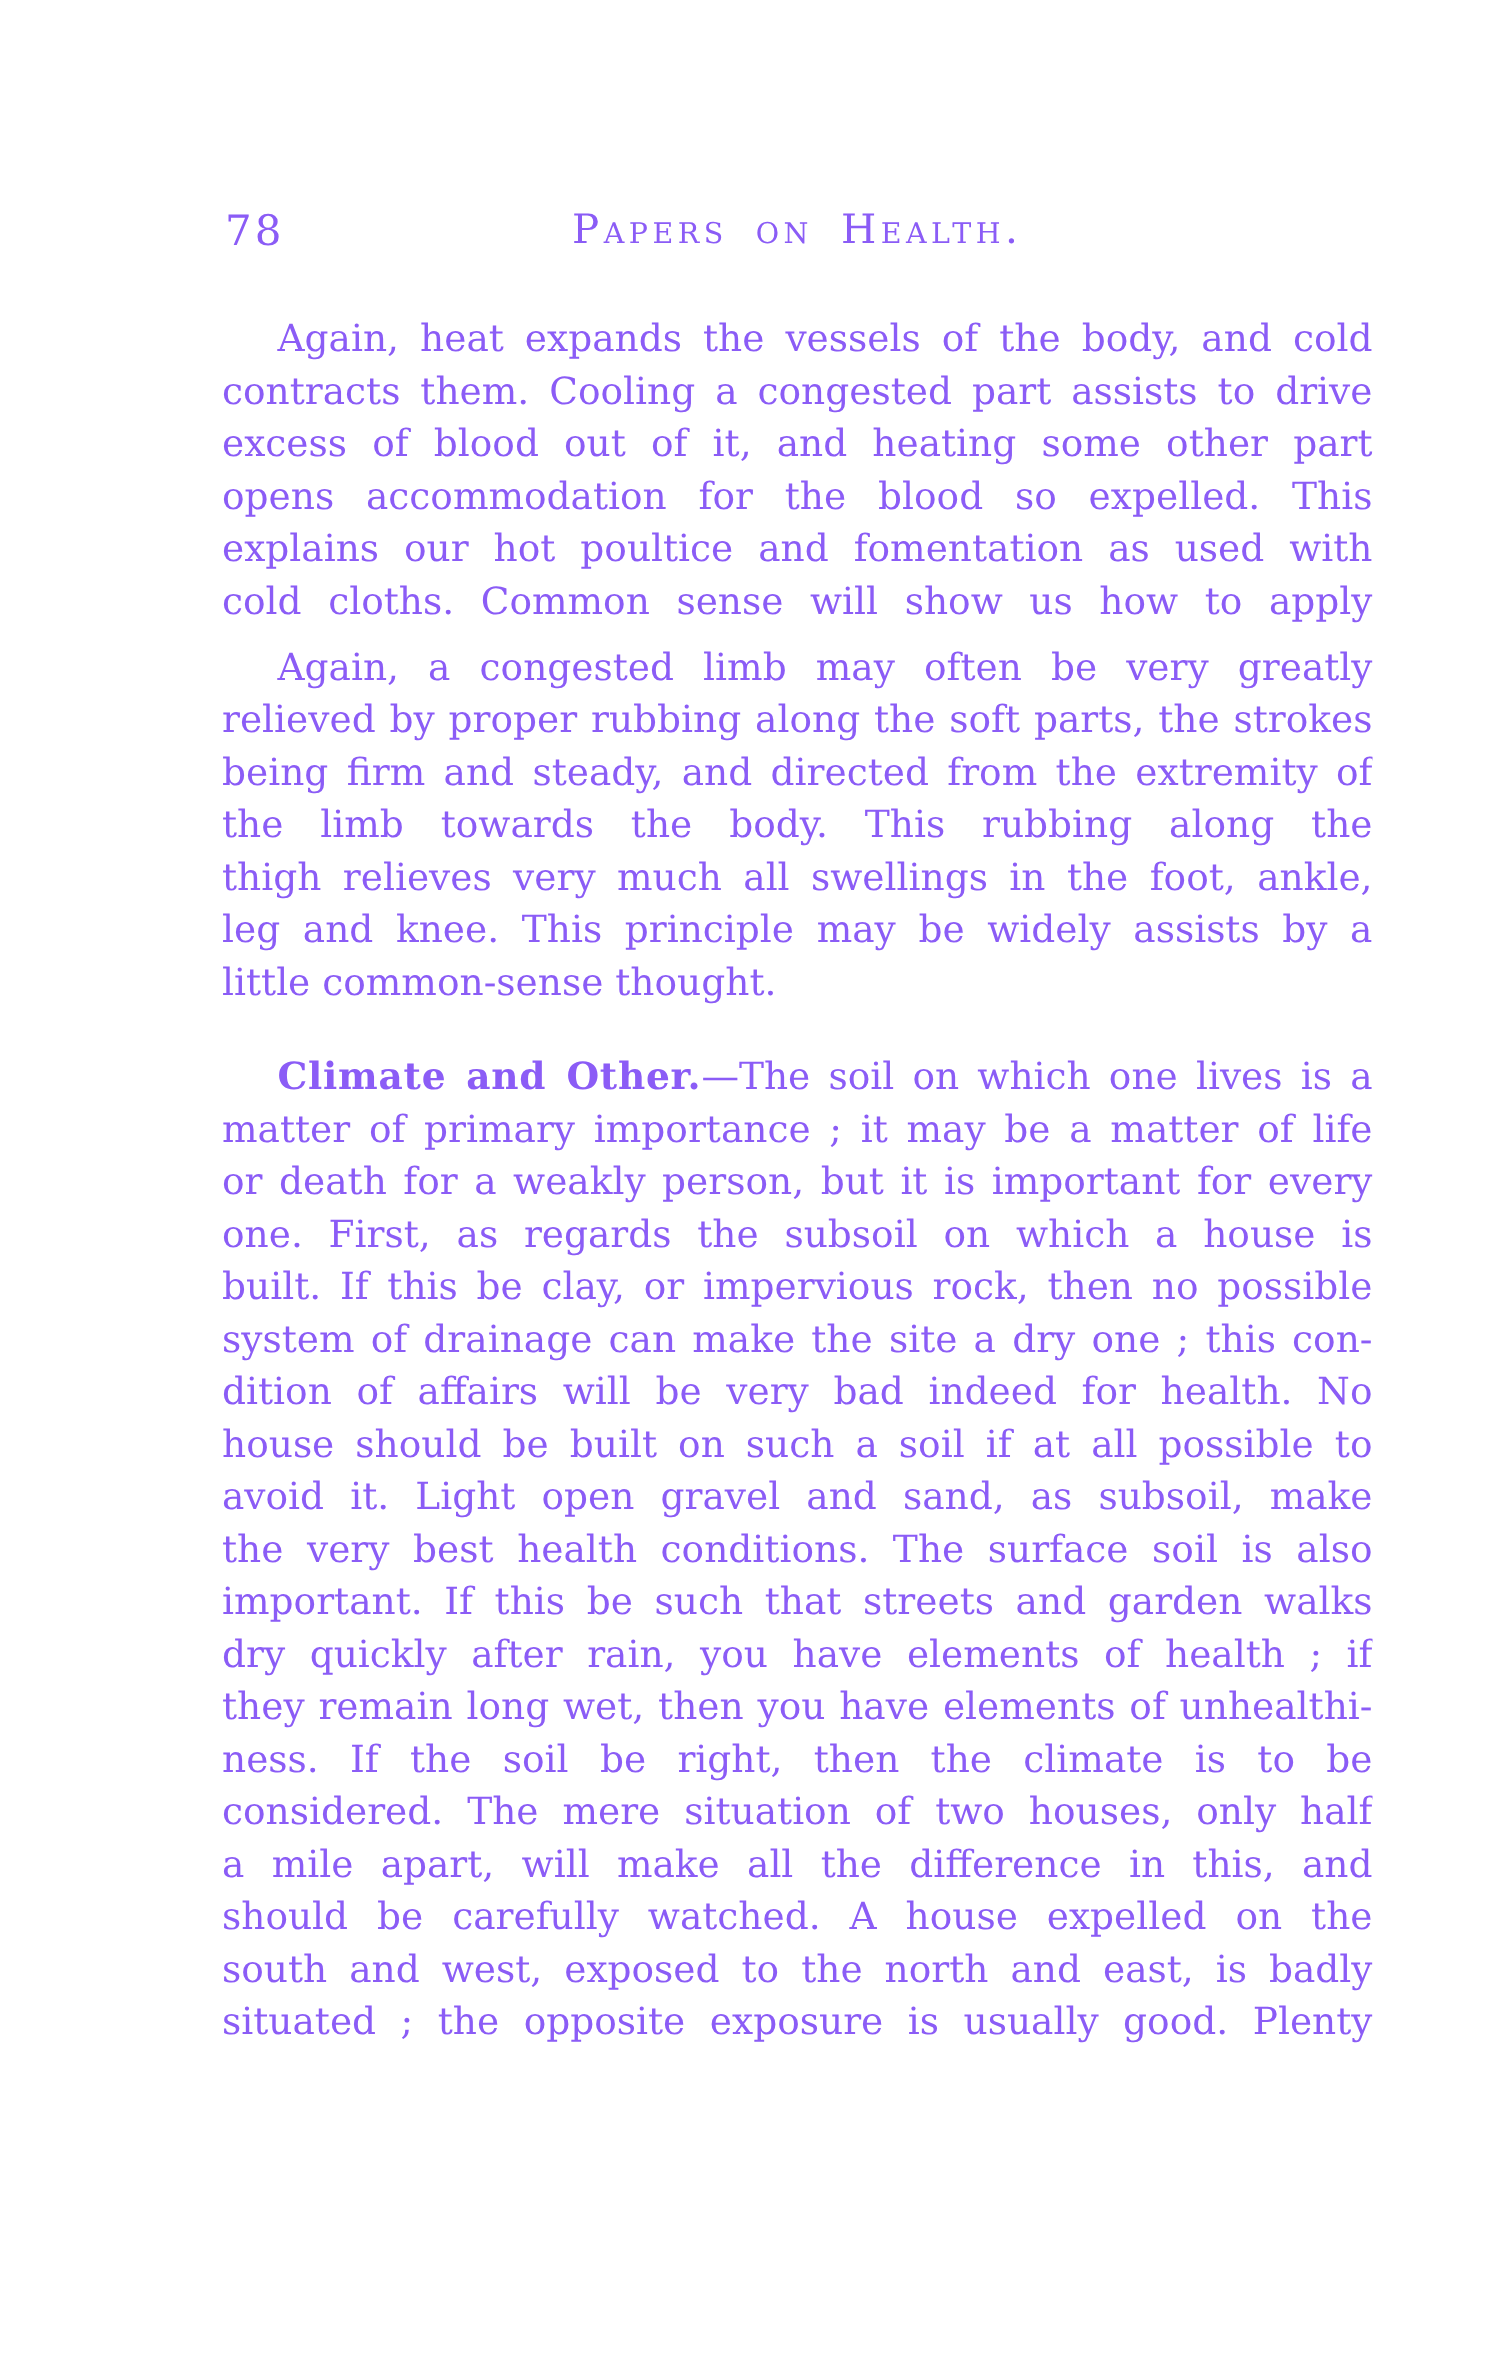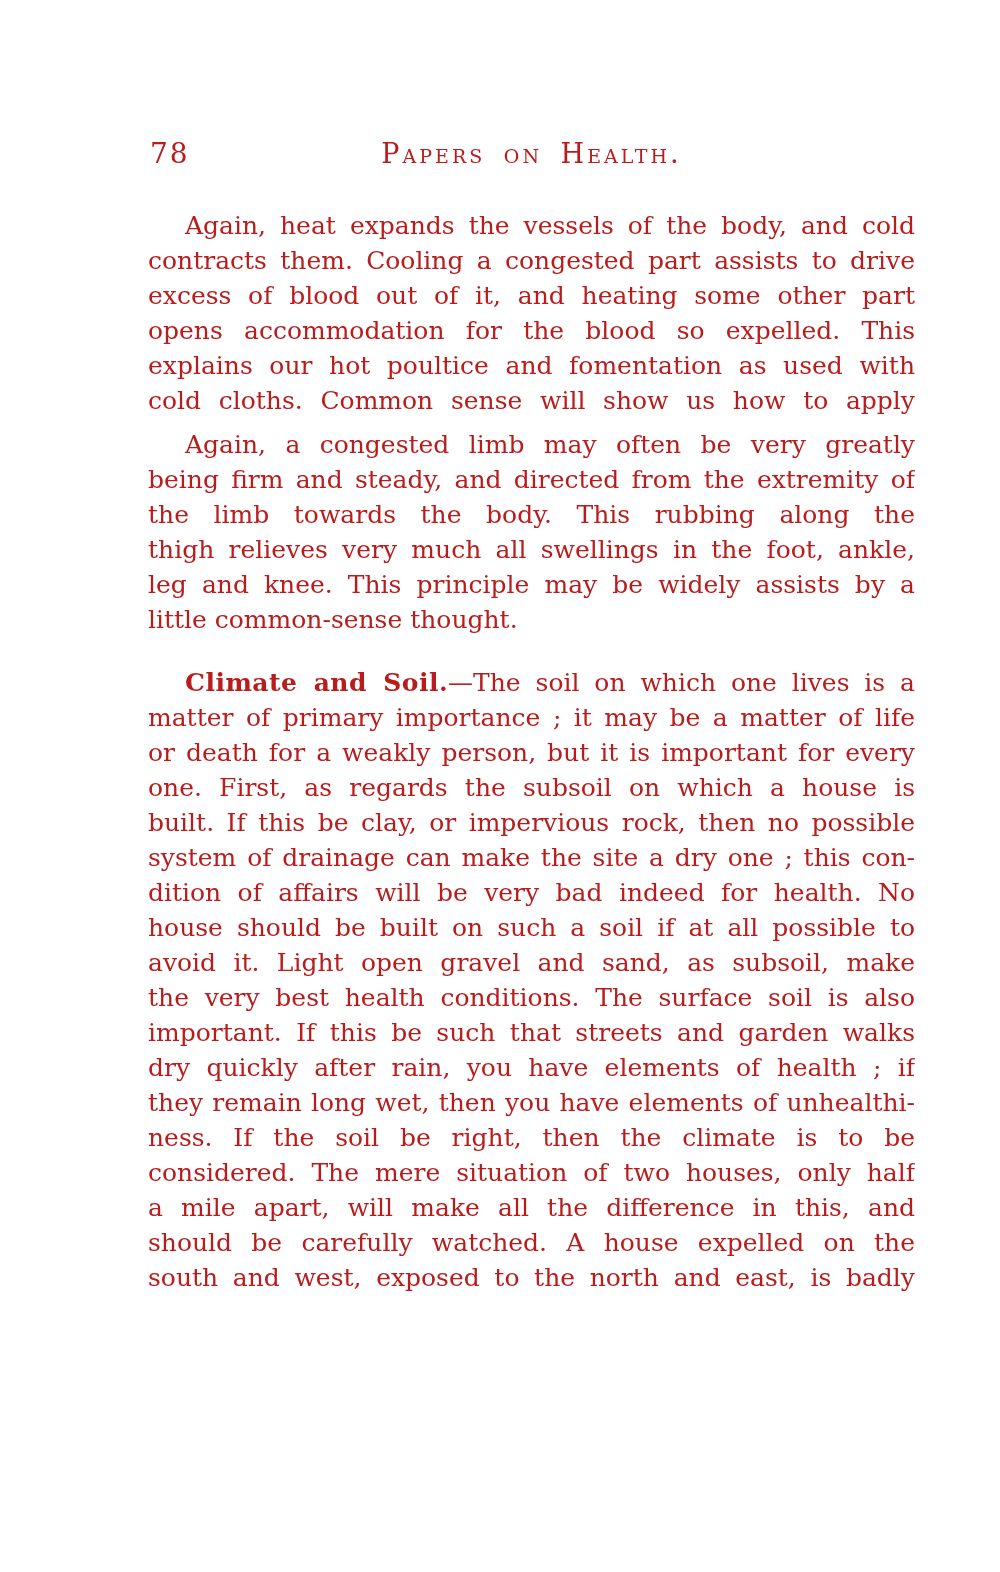--- a/index.html
+++ b/index.html
@@ -9,21 +9,21 @@
   }
   .page {
     position: relative;
     width: 1000px;
     height: 1572px;
     background: #ffffff;
     overflow: hidden;
     box-sizing: border-box;
     padding: 118px 85px 0 148px;
     font-family: "DejaVu Serif", "Liberation Serif", serif;
-    color: #b91c1c;
+    color: #8b5cf6;
   }
   .text-block {
     width: 767px;
   }
   
   .page-header {
     position: relative;
     width: 767px;
     height: 35px;
     margin-bottom: 37px;
@@ -82,40 +82,42 @@
       <div class="para indent">
         <div class="line fill">Again, heat expands the vessels of the body, and cold</div>
         <div class="line fill">contracts them.  Cooling a congested part assists to drive</div>
         <div class="line fill">excess of blood out of it, and heating some other part</div>
         <div class="line fill">opens accommodation for the blood so expelled.  This</div>
         <div class="line fill">explains our hot poultice and fomentation as used with</div>
         <div class="line fill">cold cloths.  Common sense will show us how to apply</div>
       </div>
       <div class="para indent">
         <div class="line fill">Again, a congested limb may often be very greatly</div>
+        <div class="line fill">relieved by proper rubbing along the soft parts, the strokes</div>
         <div class="line fill">being firm and steady, and directed from the extremity of</div>
         <div class="line fill">the limb towards the body.  This rubbing along the</div>
         <div class="line fill">thigh relieves very much all swellings in the foot, ankle,</div>
         <div class="line fill">leg and knee.  This principle may be widely assists by a</div>
         <div class="line last">little common-sense thought.</div>
       </div>
       <div class="para indent section-break">
-        <div class="line fill"><span class="lead">Climate and Soil.</span>—The soil on which one lives is a</div>
+        <div class="line fill"><span class="lead">Climate and Other.</span>—The soil on which one lives is a</div>
         <div class="line fill">matter of primary importance ; it may be a matter of life</div>
         <div class="line fill">or death for a weakly person, but it is important for every</div>
         <div class="line fill">one.  First, as regards the subsoil on which a house is</div>
         <div class="line fill">built.  If this be clay, or impervious rock, then no possible</div>
         <div class="line fill">system of drainage can make the site a dry one ; this con-</div>
         <div class="line fill">dition of affairs will be very bad indeed for health.  No</div>
         <div class="line fill">house should be built on such a soil if at all possible to</div>
         <div class="line fill">avoid it.  Light open gravel and sand, as subsoil, make</div>
         <div class="line fill">the very best health conditions.  The surface soil is also</div>
         <div class="line fill">important.  If this be such that streets and garden walks</div>
         <div class="line fill">dry quickly after rain, you have elements of health ; if</div>
         <div class="line fill">they remain long wet, then you have elements of unhealthi-</div>
         <div class="line fill">ness.  If the soil be right, then the climate is to be</div>
         <div class="line fill">considered.  The mere situation of two houses, only half</div>
         <div class="line fill">a mile apart, will make all the difference in this, and</div>
         <div class="line fill">should be carefully watched.  A house expelled on the</div>
         <div class="line fill">south and west, exposed to the north and east, is badly</div>
+        <div class="line fill">situated ; the opposite exposure is usually good.  Plenty</div>
       </div>
     </div>
 </div>
 
 </body></html>

